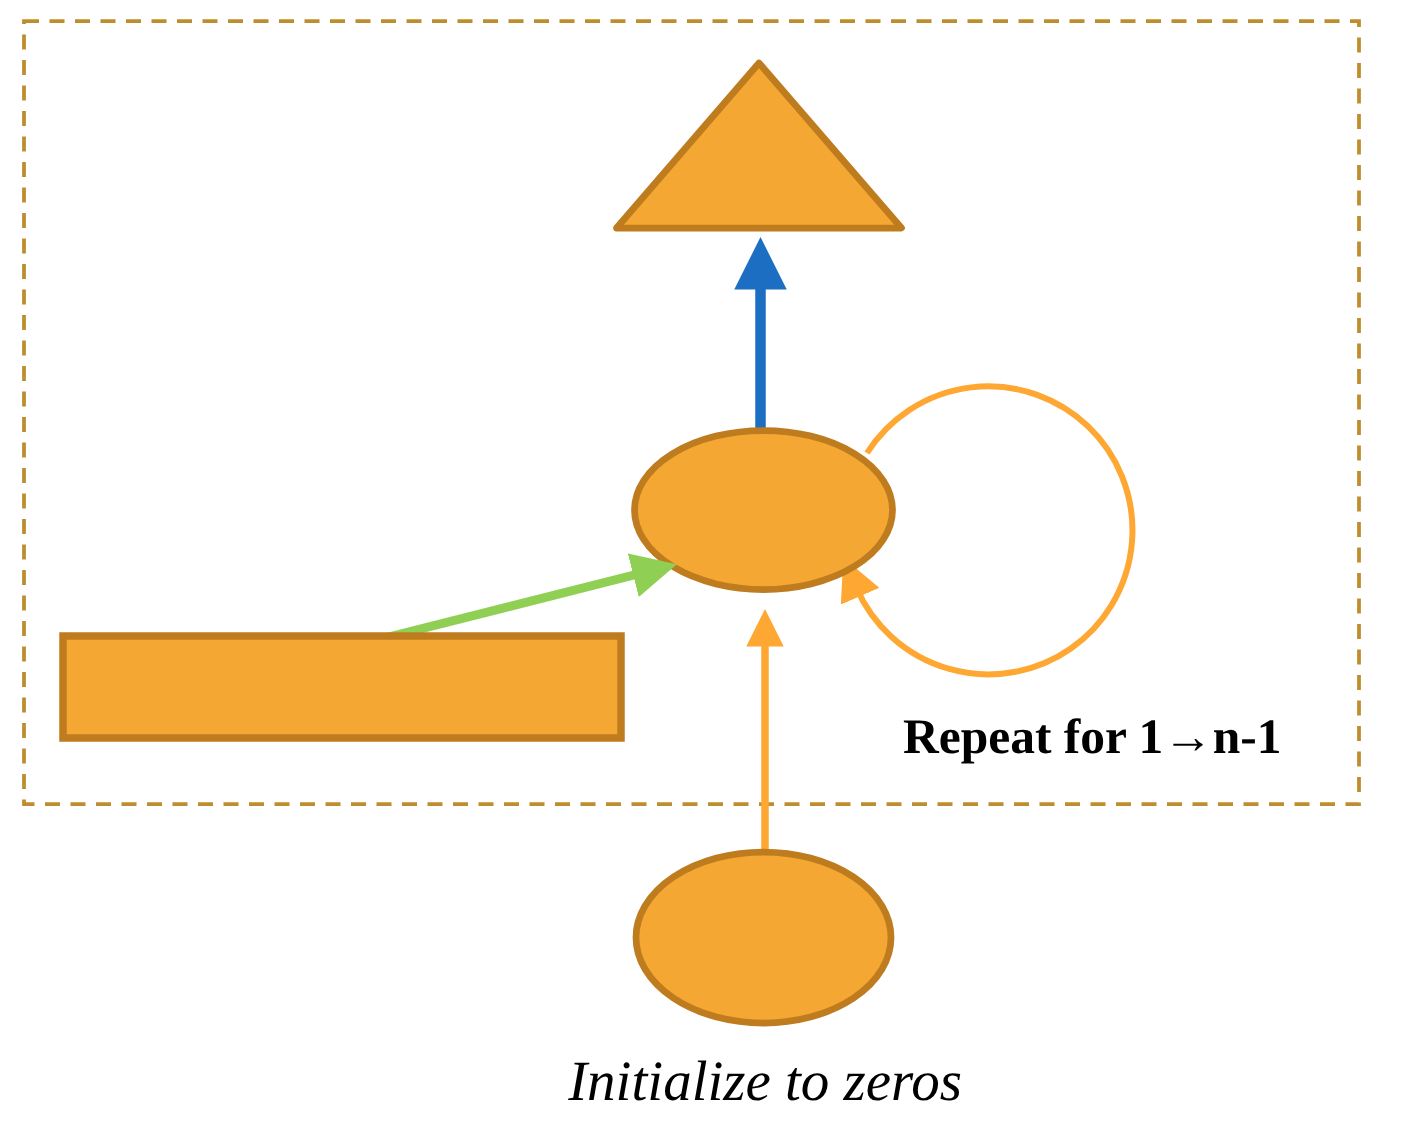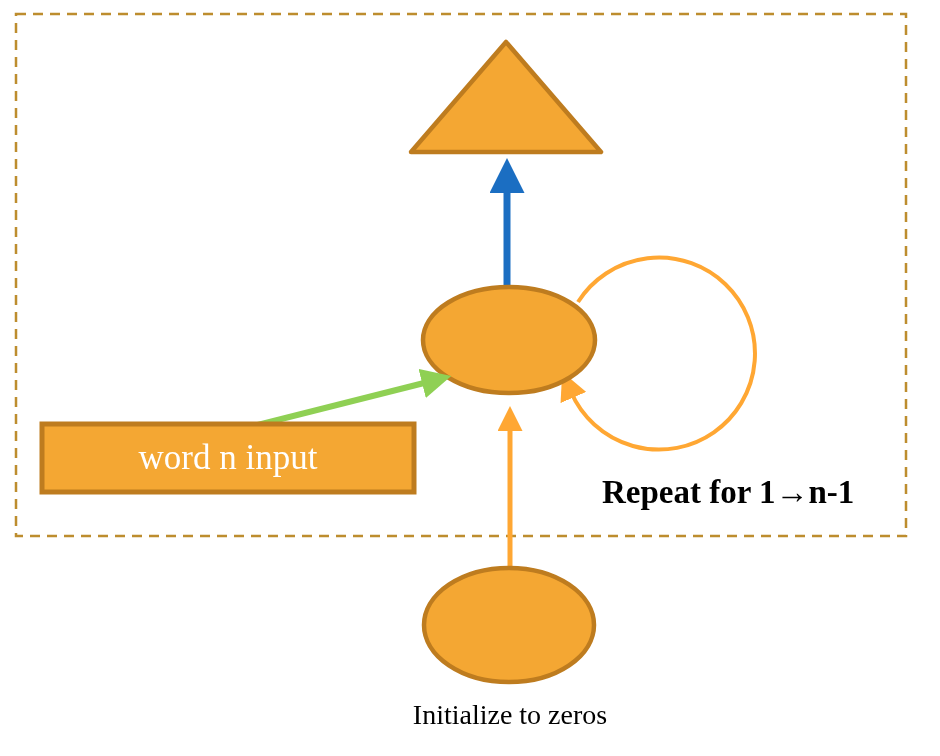--- a/index.html
+++ b/index.html
@@ -26,21 +26,22 @@
     font-size: 35px;
   }
   .repeat-label {
     left: 602px; top: 474px;
     font-size: 33px;
     font-weight: bold;
   }
   .initialize-label {
     left: 510px; top: 699px;
     transform: translateX(-50%);
-    font-size: 28px;
+    font-size: 38px;
+    font-style: italic;
   }
 </style>
 </head>
 <body>
 
 <div class="canvas">
 
   <svg width="940" height="756" viewBox="0 0 940 756">
     <defs>
       <marker id="arrow-blue" markerWidth="5" markerHeight="5" refX="1" refY="2.5" orient="auto" markerUnits="strokeWidth">
@@ -69,19 +70,18 @@
 
     <ellipse cx="509" cy="340" rx="86" ry="53" stroke-width="4.5" fill="#F4A733" stroke="#BE7C1F"></ellipse>
 
     <ellipse cx="509" cy="625" rx="85" ry="57" stroke-width="4.5" fill="#F4A733" stroke="#BE7C1F"></ellipse>
 
     <line x1="230" y1="432" x2="428" y2="382" stroke-width="6" marker-end="url(#arrow-green)" stroke="#8FD054"></line>
 
     <rect x="42" y="424" width="372" height="68" stroke-width="5" fill="#F4A733" stroke="#BE7C1F"></rect>
   </svg>
 
-  <div class="input-box-label">word n input</div>
 
   <div class="label repeat-label">Repeat for 1→n-1</div>
 
   <div class="label initialize-label">Initialize to zeros</div>
 
 </div>
 
 </body></html>

